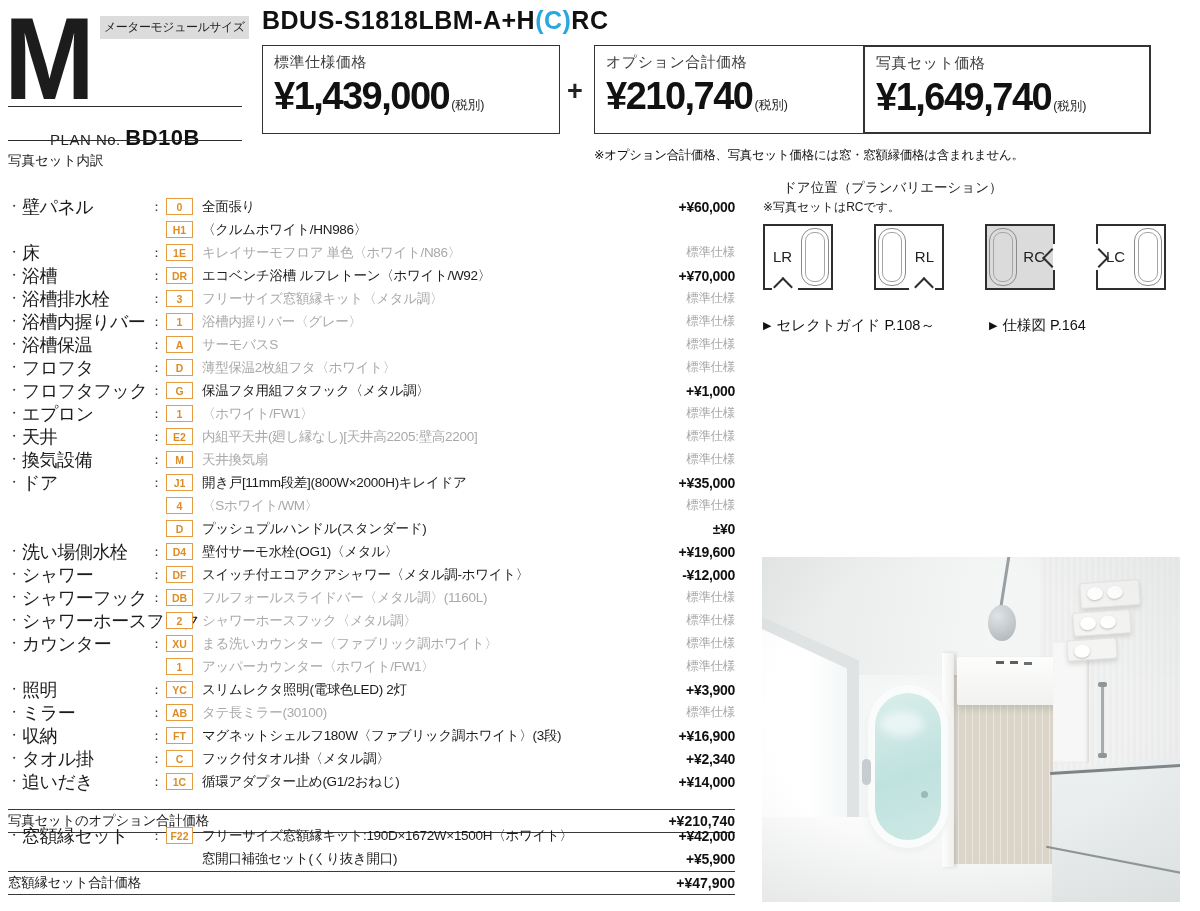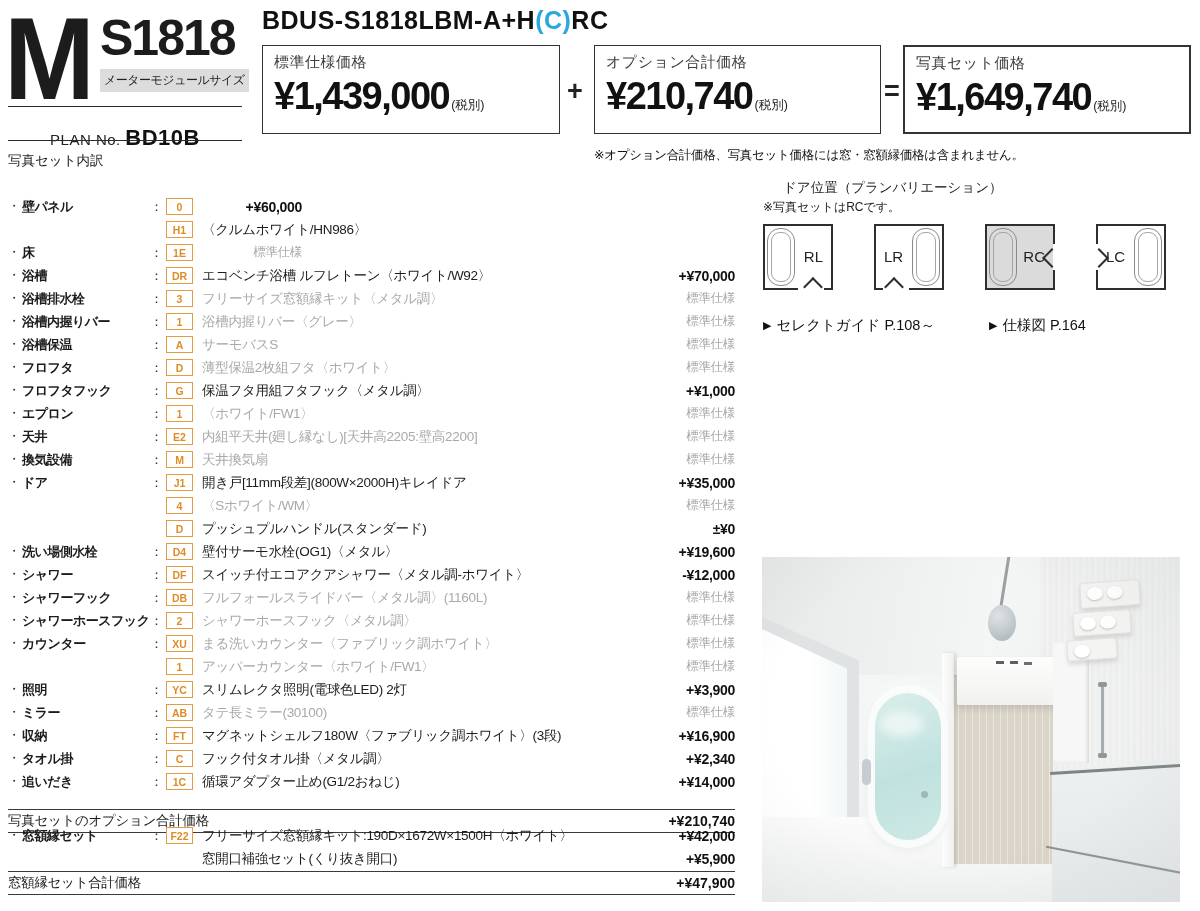--- a/index.html
+++ b/index.html
@@ -21,34 +21,34 @@
   .breakdown-title{position:absolute;left:8px;top:152px;font-size:13.5px;color:#222;}
 
   
   .product-code{position:absolute;left:262px;top:6px;font-size:25px;font-weight:bold;
                 letter-spacing:0.5px;color:#111;white-space:nowrap;}
   .product-code .cyan{color:#2AA7DF;}
   .price-box{position:absolute;top:45px;height:89px;border:1.5px solid #333;box-sizing:border-box;
              padding:7px 11px;background:#fff;}
   .price-box.b1{left:262px;width:298px;}
   .price-box.b2{left:594px;width:287px;}
-  .price-box.b3{left:903px;width:288px;border-width:2.5px;}
+  .price-box.b3{left:863px;width:288px;border-width:2.5px;}
   .pb-label{display:block;font-size:15px;color:#404040;letter-spacing:0.5px;}
   .pb-amount-row{display:flex;align-items:baseline;margin-top:3px;}
   .pb-amount{font-size:38px;font-weight:bold;letter-spacing:-1.5px;color:#111;}
   .pb-tax{font-size:12.5px;color:#222;margin-left:2px;}
   .op{position:absolute;top:76px;font-size:27px;font-weight:bold;color:#222;}
   .op.plus{left:567px;} .op.eq{left:884px;}
   .price-note{position:absolute;left:594px;top:147px;font-size:12.5px;color:#111;letter-spacing:-0.3px;}
 
   
   .list{position:absolute;left:8px;top:195px;width:727px;}
   .row{display:flex;align-items:center;height:23px;white-space:nowrap;}
   .bullet{width:14px;font-size:12px;color:#333;}
-  .cat{width:128px;font-size:13px;letter-spacing:-0.5px;color:#1c1c1c;overflow:visible;font-weight:bold;}
+  .cat{width:128px;font-size:18px;letter-spacing:-0.5px;color:#1c1c1c;overflow:visible;}
   .colon{width:16px;font-size:13px;color:#333;}
   .code{width:25px;height:15px;border:1.2px solid #E49C42;color:#DE8C25;font-size:10.5px;
         font-weight:bold;display:flex;align-items:center;justify-content:center;
         margin-right:9px;flex:none;background:#fff;}
   .code.empty{border-color:transparent;background:transparent;color:transparent;}
   .desc{flex:1;font-size:13.5px;letter-spacing:-0.3px;color:#1c1c1c;overflow:hidden;}
   .desc.muted{color:#A9A9A9;}
   .price{width:100px;text-align:right;font-size:14px;font-weight:bold;color:#111;letter-spacing:-0.3px;}
   .price.muted{font-weight:normal;font-size:12.5px;color:#A9A9A9;}
   .total-row{position:absolute;left:8px;width:727px;height:24px;display:flex;align-items:center;
@@ -144,21 +144,20 @@
   .ph-vignette{position:absolute;inset:0;
                background:radial-gradient(ellipse at 45% 45%,rgba(255,255,255,0) 55%,rgba(175,180,180,0.18) 100%);}
 </style>
 </head>
 <body>
 
 <div class="page">
 
   <div class="logo-m">M</div>
   <div class="logo-right">
-    <span class="logo-model">S1818</span>
     <span class="logo-badge">メーターモジュールサイズ</span>
   </div>
   <div class="rule r1"></div>
   <div class="plan-line">
     <span class="plan-label">PLAN No.</span>
     <span class="plan-no">BD10B</span>
   </div>
   <div class="rule r2"></div>
   <div class="breakdown-title">写真セット内訳</div>
 
@@ -190,35 +189,37 @@
     </div>
   </div>
   <div class="price-note">※オプション合計価格、写真セット価格には窓・窓額縁価格は含まれません。</div>
 
   <div class="list" id="rows">
       <div class="row">
         <span class="bullet">・</span>
         <span class="cat">壁パネル</span>
         <span class="colon">：</span>
         <span class="code">0</span>
+        <span class="desc">全面張り</span>
         <span class="price">+¥60,000</span>
       </div>
       <div class="row">
         <span class="bullet"></span>
         <span class="cat"></span>
         <span class="colon"></span>
         <span class="code">H1</span>
         <span class="desc">〈クルムホワイト/HN986〉</span>
         <span class="price"></span>
       </div>
       <div class="row">
         <span class="bullet">・</span>
         <span class="cat">床</span>
         <span class="colon">：</span>
         <span class="code">1E</span>
+        <span class="desc muted">キレイサーモフロア 単色〈ホワイト/N86〉</span>
         <span class="price muted">標準仕様</span>
       </div>
       <div class="row">
         <span class="bullet">・</span>
         <span class="cat">浴槽</span>
         <span class="colon">：</span>
         <span class="code">DR</span>
         <span class="desc">エコベンチ浴槽 ルフレトーン〈ホワイト/W92〉</span>
         <span class="price">+¥70,000</span>
       </div>
@@ -425,35 +426,35 @@
     </div>
 
   <div class="total-row" id="window-total">
     <span class="t-label">窓額縁セット合計価格</span>
     <span class="t-price">+¥47,900</span>
   </div>
 
   <div class="dp-title">ドア位置（プランバリエーション）</div>
   <div class="dp-note">※写真セットはRCです。</div>
   <div class="plans" id="plans">
+      <div class="plan">
+        <div class="tub right">
+          <div class="tub-inner"></div>
+        </div>
+        <span class="plan-tag label-left">LR</span>
+        <span class="gap gap-bottom-left"></span>
+        <span class="chev chev-bottom-left"></span>
+      </div>
       <div class="plan">
         <div class="tub left">
           <div class="tub-inner"></div>
         </div>
         <span class="plan-tag">RL</span>
         <span class="gap gap-bottom-right"></span>
         <span class="chev chev-bottom-right"></span>
-      </div>
-      <div class="plan">
-        <div class="tub right">
-          <div class="tub-inner"></div>
-        </div>
-        <span class="plan-tag label-left">LR</span>
-        <span class="gap gap-bottom-left"></span>
-        <span class="chev chev-bottom-left"></span>
       </div>
       <div class="plan selected">
         <div class="tub left">
           <div class="tub-inner"></div>
         </div>
         <span class="plan-tag">RC</span>
         <span class="gap gap-right"></span>
         <span class="chev chev-right"></span>
       </div>
       <div class="plan">

